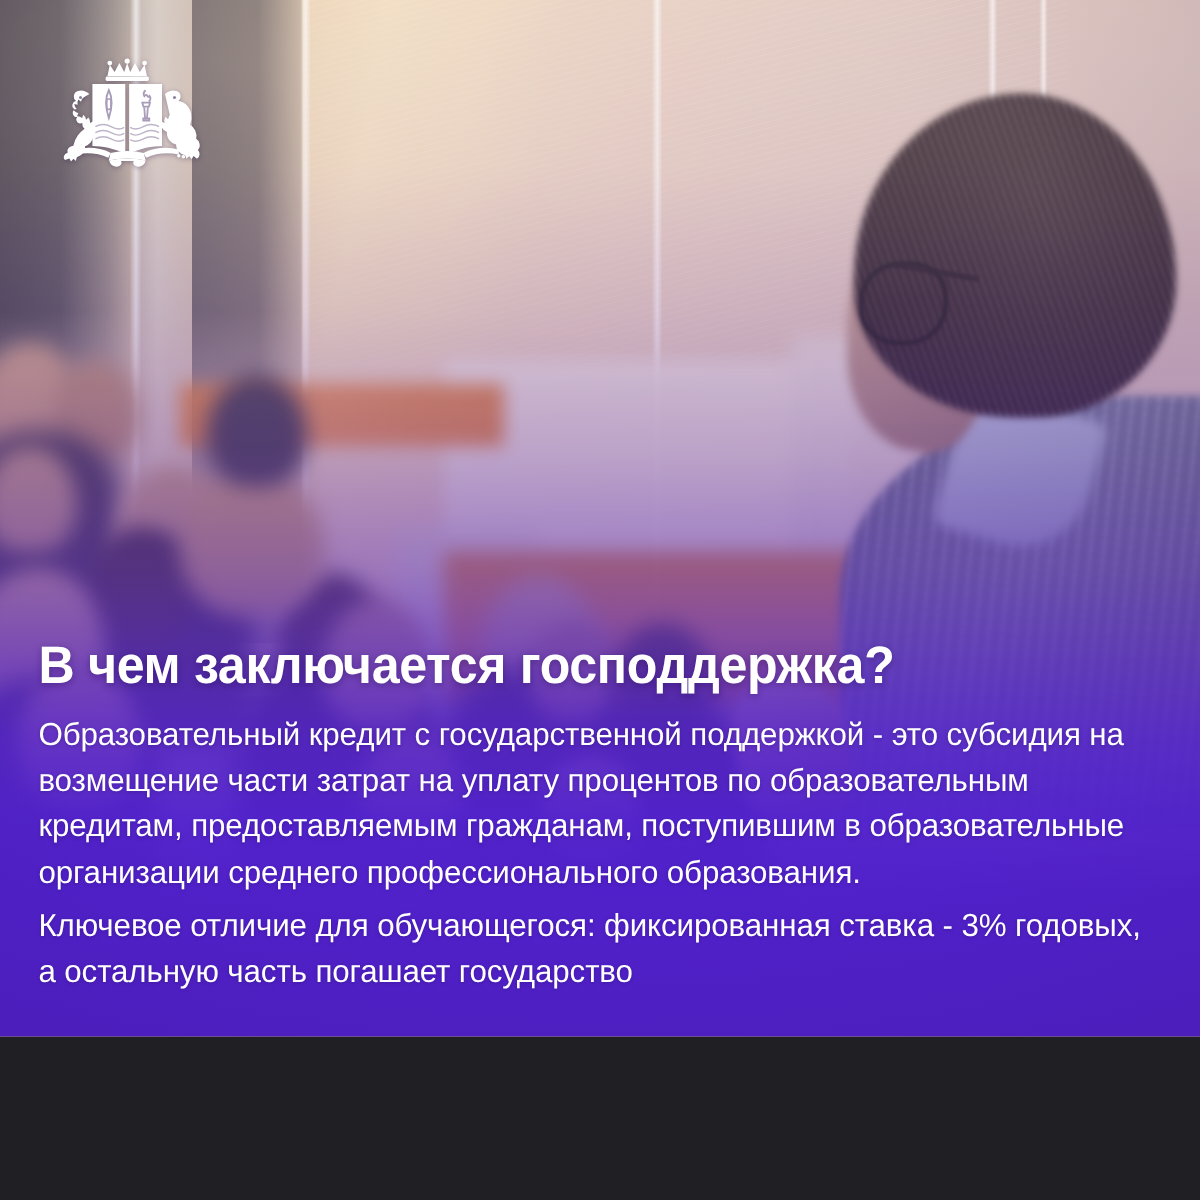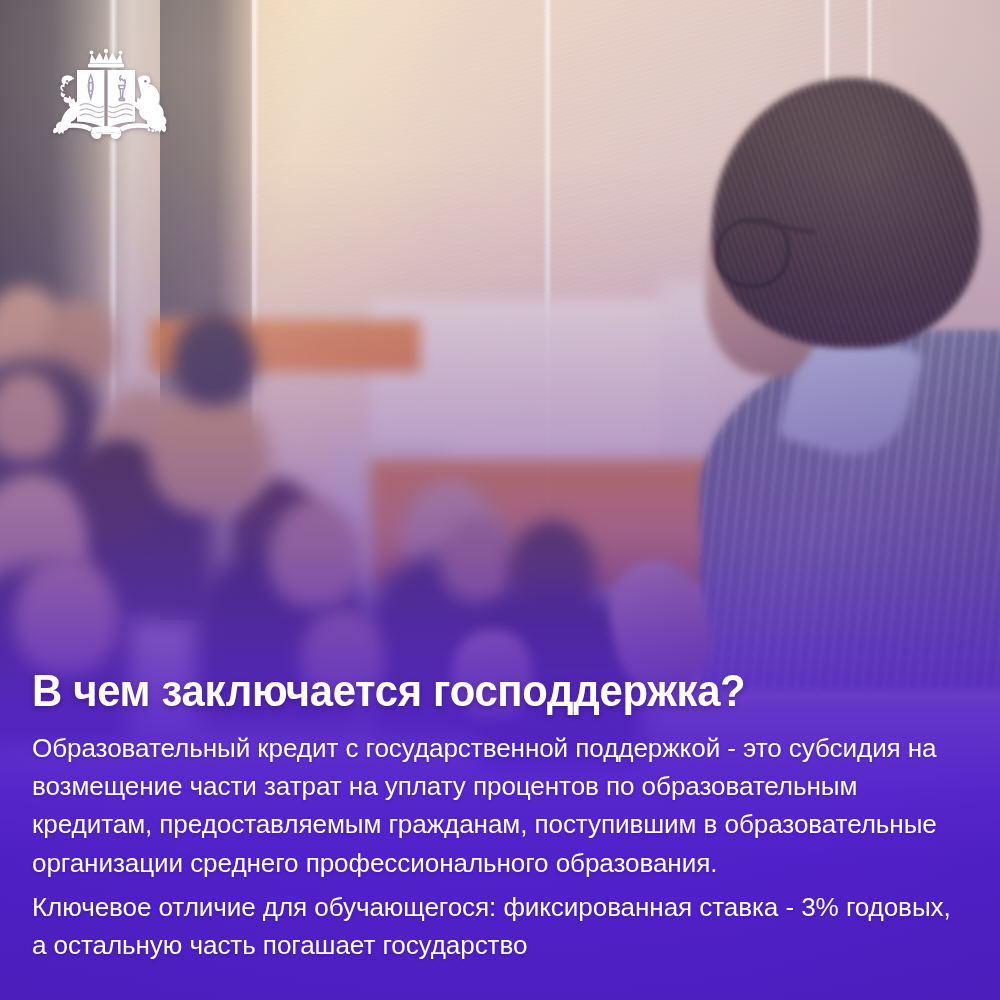--- a/index.html
+++ b/index.html
@@ -8,21 +8,21 @@
     padding: 0;
     background: #202024;
   }
   body {
     font-family: "Liberation Sans", "DejaVu Sans", sans-serif;
   }
 
   .poster {
     position: relative;
     width: 1000px;
-    height: 1000px;
+    height: 864px;
     overflow: hidden;
     background: #c9b2a6;
     user-select: none;
   }
 
   
   .photo {
     position: absolute;
     inset: 0;
     overflow: hidden;

